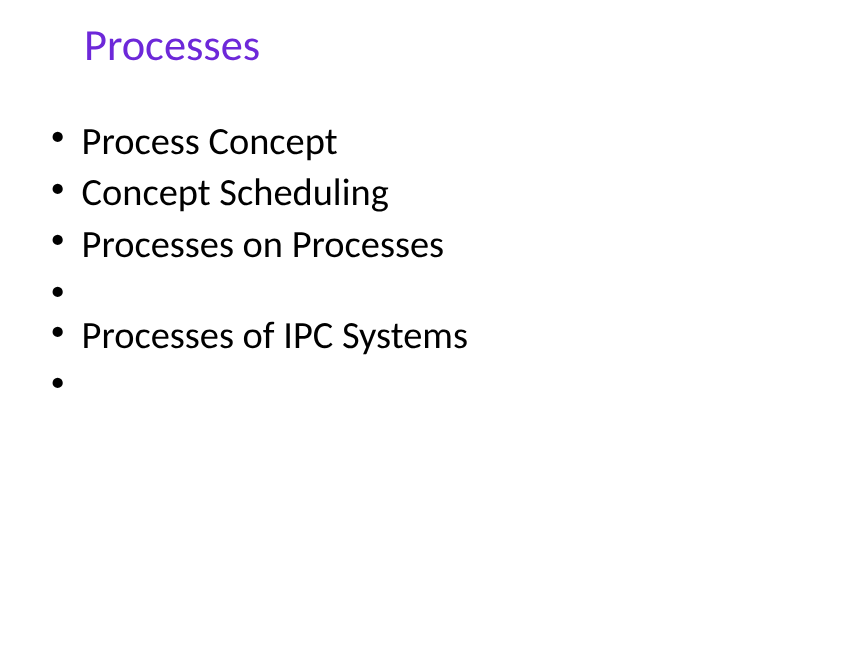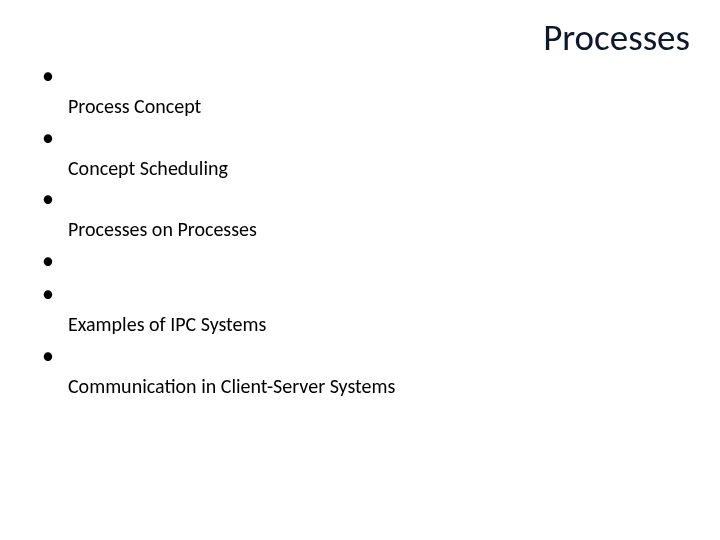--- a/index.html
+++ b/index.html
@@ -13,24 +13,25 @@
       background: #ffffff;
       font-family: Calibri, "Segoe UI", Arial, sans-serif;
       overflow: hidden;
     }
     .slide {
       width: 100%;
       height: 100%;
       padding: 15px 30px 30px 30px;
     }
     .title {
-      color: #0f172a;
+      color: #6d28d9;
       font-size: 37px;
       font-weight: 400;
-      text-align: right;
+      text-align: left;
+      margin-bottom: 38px;
       margin-left: 40px;
     }
     .content {
       padding-left: 10px;
     }
     .bullet-list {
       list-style: none;
     }
     .bullet-item {
       display: flex;
@@ -40,23 +41,22 @@
     }
     .bullet-dot {
       color: #000000;
       font-size: 24px;
       margin-right: 14px;
       margin-left: 2px;
       line-height: 1.3;
     }
     .bullet-text {
       color: #000000;
-      font-size: 20px;
+      font-size: 32px;
       font-weight: 400;
-      margin-top: 34px;
     }
   </style>
 </head>
 <body>
 
 <div class="slide">
   <h1 class="title">Processes</h1>
   <div class="content">
     <ul class="bullet-list">
       <li class="bullet-item">
@@ -69,21 +69,20 @@
       </li>
       <li class="bullet-item">
         <span class="bullet-dot">•</span>
         <span class="bullet-text">Processes on Processes</span>
       </li>
       <li class="bullet-item">
         <span class="bullet-dot">•</span>
       </li>
       <li class="bullet-item">
         <span class="bullet-dot">•</span>
-        <span class="bullet-text">Examples of IPC Systems</span>
+        <span class="bullet-text">Processes of IPC Systems</span>
       </li>
       <li class="bullet-item">
         <span class="bullet-dot">•</span>
-        <span class="bullet-text">Communication in Client-Server Systems</span>
       </li>
     </ul>
   </div>
 </div>
 
 </body></html>

